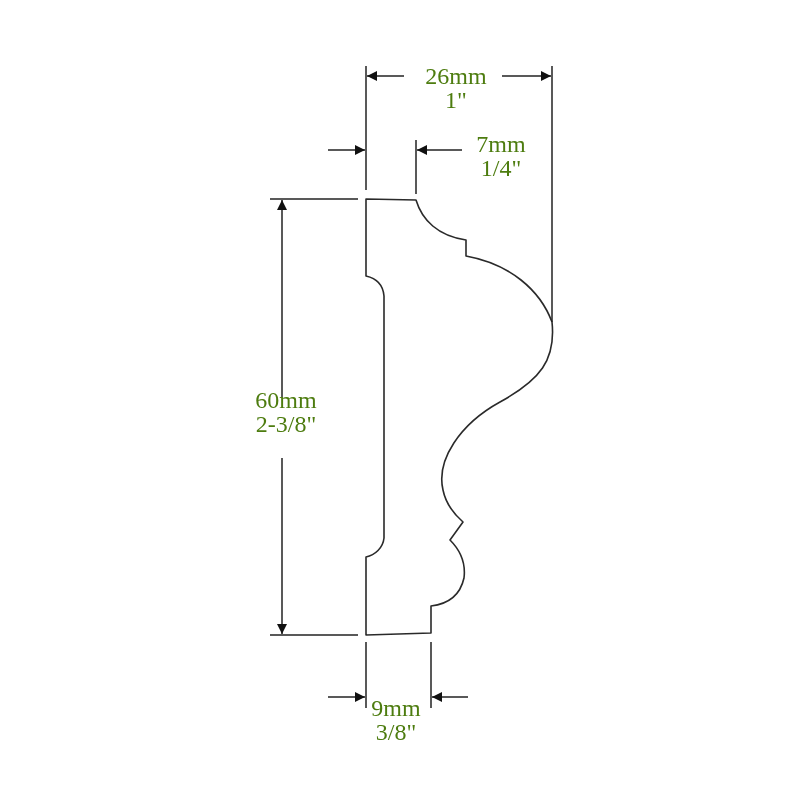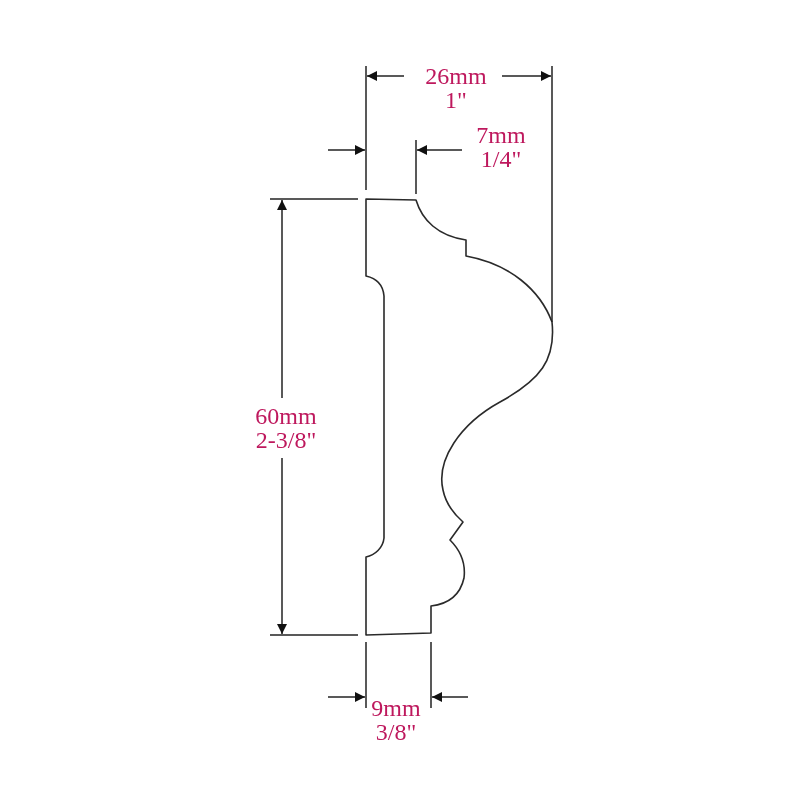--- a/index.html
+++ b/index.html
@@ -19,29 +19,29 @@
       left: 0;
       top: 0;
       width: 800px;
       height: 800px;
     }
     .label {
       position: absolute;
       font-family: "Liberation Serif", "DejaVu Serif", serif;
       font-size: 24px;
       line-height: 24px;
-      color: #be185d;
+      color: #4d7c0f;
       text-align: center;
       white-space: nowrap;
       background: transparent;
     }
     .label span { display: block; }
     .lbl-26 { left: 408px; top: 64px; width: 96px; }
-    .lbl-7  { left: 466px; top: 123px; width: 70px; }
-    .lbl-60 { left: 236px; top: 404px; width: 100px; }
+    .lbl-7  { left: 466px; top: 132px; width: 70px; }
+    .lbl-60 { left: 236px; top: 388px; width: 100px; }
     .lbl-9  { left: 362px; top: 696px; width: 68px; }
     .lbl-26 span.sub, .lbl-7 span.sub, .lbl-60 span.sub, .lbl-9 span.sub { margin-top: 0px; }
   </style>
 </head>
 <body>
 
 <svg class="drawing" viewBox="0 0 800 800" xmlns="http://www.w3.org/2000/svg">
   <defs>
     <marker id="arrow" viewBox="0 0 10 10" refX="10" refY="5" markerWidth="28" markerHeight="10" markerUnits="userSpaceOnUse" orient="auto">
       <path d="M0,0 L10,5 L0,10 z" fill="#111"></path>

